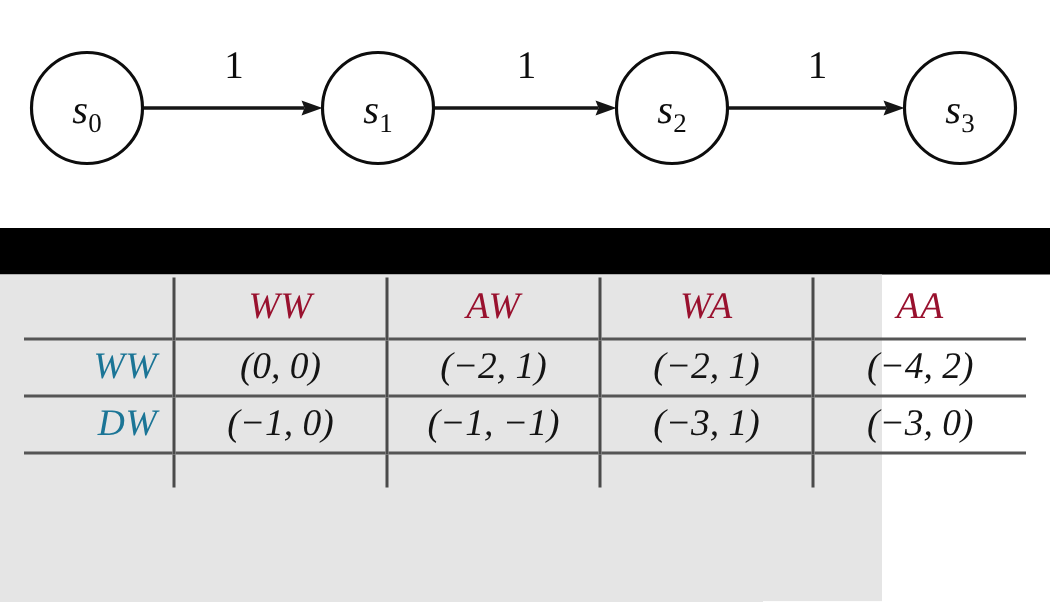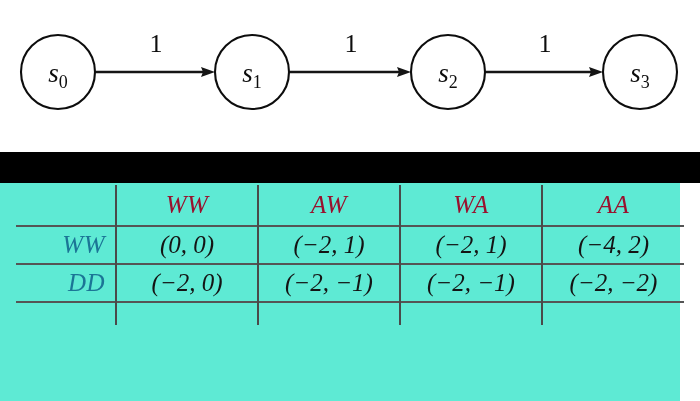--- a/index.html
+++ b/index.html
@@ -69,23 +69,23 @@
     width: 700px;
     height: 31px;
     background: #000000;
   }
 
   
   #matrix-panel {
     position: absolute;
     left: 0;
     top: 183px;
-    width: 680px;
+    width: 588px;
     height: 218px;
-    background: #5eead4;
+    background: #e5e5e5;
   }
   table.payoff {
     position: absolute;
     left: 16px;
     top: 2px;
     width: 668px;
     border-collapse: collapse;
     table-layout: fixed;
   }
   table.payoff col.rowhead { width: 100px; }
@@ -212,25 +212,25 @@
       </thead>
       <tbody>
         <tr class="body-row">
           <td class="rowlabel">WW</td>
           <td>(0, 0)</td>
           <td>(−2, 1)</td>
           <td>(−2, 1)</td>
           <td>(−4, 2)</td>
         </tr>
         <tr class="body-row">
-          <td class="rowlabel">DD</td>
-          <td>(−2, 0)</td>
-          <td>(−2, −1)</td>
-          <td>(−2, −1)</td>
-          <td>(−2, −2)</td>
+          <td class="rowlabel">DW</td>
+          <td>(−1, 0)</td>
+          <td>(−1, −1)</td>
+          <td>(−3, 1)</td>
+          <td>(−3, 0)</td>
         </tr>
         <tr class="stub-row">
           <td class="rowlabel"></td>
           <td></td>
           <td></td>
           <td></td>
           <td></td>
         </tr>
       </tbody>
     </table>

